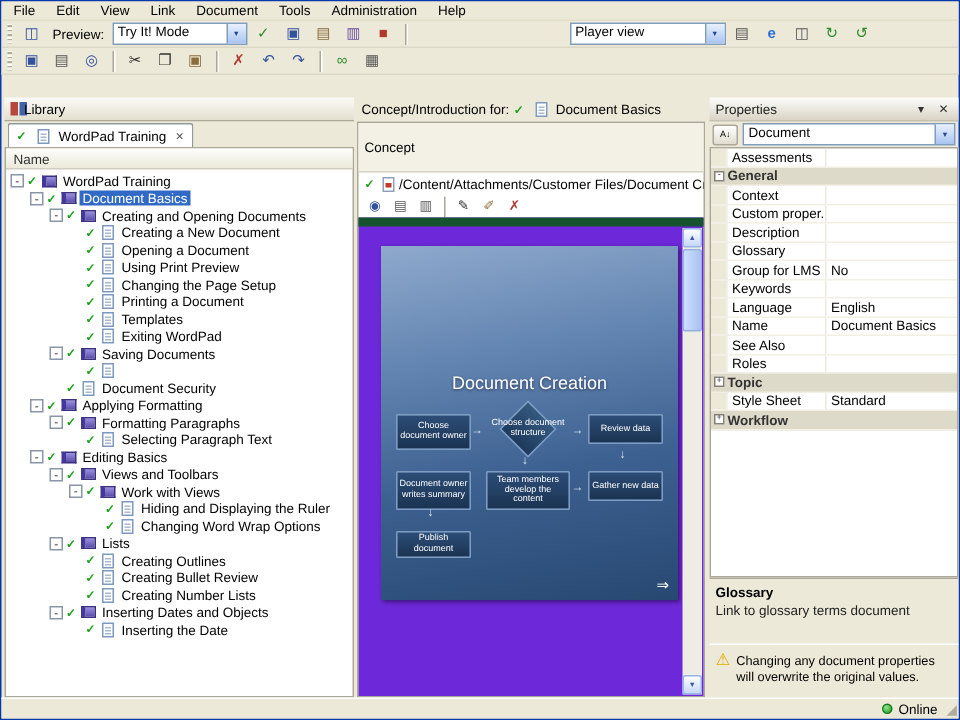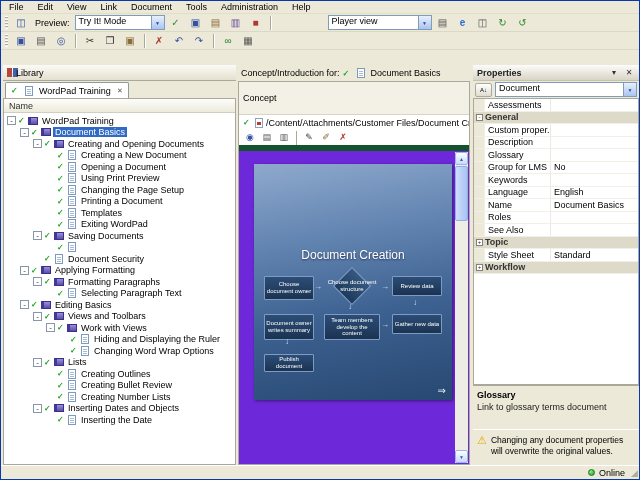--- a/index.html
+++ b/index.html
@@ -21,21 +21,21 @@
   .menu-item{padding:0 7px;line-height:13px;white-space:nowrap}
   .toolbar{height:18px;display:flex;align-items:center;gap:2px;padding:0 2px;background:#ece9d8;border-bottom:1px solid #dcd8c6}
   .grip{width:3px;height:13px;margin:0 2px;background:repeating-linear-gradient(180deg,#fff 0 1px,#b0ac9c 1px 2px,#ece9d8 2px 3px)}
   .tb-lbl{padding:0 3px;white-space:nowrap}
   .tb-btn{min-width:18px;height:16px;display:flex;align-items:center;justify-content:center;font-size:10px;line-height:1;border:1px solid transparent;border-radius:2px}
   .tb-sep{width:1px;height:14px;background:#aca899;box-shadow:1px 0 0 #fff;margin:0 3px}
   .combo{height:15px;background:#fff;border:1px solid #7f9db9;display:flex;align-items:flex-start;padding-left:3px;white-space:nowrap}
   .combo .carr{margin-left:auto;width:13px;height:13px;border-left:1px solid #7f9db9;display:flex;align-items:center;justify-content:center;
     background:linear-gradient(#e9f0fd,#a9c4f2);color:#24478e;font-size:5px}
   .c-preview{width:90px}
-  .c-player{width:104px;margin-left:52px}
+  .c-player{width:104px;margin-left:104px}
 
   
   #left{position:absolute;left:2px;top:64px;width:233px;bottom:14px}
   .libbar{height:16px;display:flex;align-items:center;gap:4px;padding:0 4px;background:linear-gradient(#fbfaf6,#e4e0d0);border-bottom:1px solid #aca899}
   .lib-icon{width:5px;height:9px;background:#b5483a;box-shadow:6px 0 0 #3f62a8}
   .tabstrip{height:17px;display:flex;align-items:flex-end;padding-left:2px;background:#ece9d8}
   .tab{height:16px;background:#fff;border:1px solid #919b9c;border-bottom:none;border-radius:2px 2px 0 0;display:flex;align-items:center;gap:3px;padding:0 5px}
   .tab .tclose{font-size:7px;color:#555;margin-left:3px}
   .treebox{position:absolute;left:0;right:0;top:33px;bottom:0;background:#fff;border:1px solid #aca899}
   .colhdr{height:14px;background:linear-gradient(#fdfdfb,#eceada);border-bottom:1px solid #d0cdc2;display:flex;align-items:center;padding:0 5px;color:#333}
@@ -80,21 +80,21 @@
   .a0{left:60px;top:119px}.a1{left:127px;top:119px}.a2{left:159px;top:135px}.a3{left:94px;top:139px}.a4{left:127px;top:157px}.a5{left:31px;top:174px}
   .next-arrow{position:absolute;right:6px;bottom:4px;color:#fff;font-size:10px}
   .vsb{position:absolute;top:1px;bottom:1px;right:1px;width:13px;background:#eeede5}
   .vsb .sbtn{position:absolute;left:0;width:13px;height:13px;background:linear-gradient(#fdfefe,#c7d8fb);border:1px solid #9ab4ee;border-radius:2px;
     color:#3a5a9c;font-size:5px;display:flex;align-items:center;justify-content:center}
   .vsb .up{top:0}.vsb .down{bottom:0}
   .vsb .thumb{position:absolute;left:0;top:14px;width:13px;height:55px;background:linear-gradient(90deg,#cfdffe,#a8c2f2);border:1px solid #90aee8;border-radius:2px}
 
   #right{position:absolute;left:472px;top:64px;width:166px;bottom:14px}
   .prophdr{height:16px;display:flex;align-items:center;padding:0 4px;gap:3px;background:linear-gradient(#fdfcfa,#d9d4c6);border-bottom:1px solid #c6c2b2}
-  .prophdr .pt{flex:1;font-weight:bold;color:#222}
+  .prophdr .pt{flex:1;font-weight:normal;color:#222}
   .phbtn{width:12px;height:12px;display:flex;align-items:center;justify-content:center;font-size:8px;color:#333}
   .propbar{height:17px;display:flex;align-items:center;gap:3px;padding:1px 2px}
   .sortbtn{width:17px;height:14px;border:1px solid #aca899;border-radius:2px;background:linear-gradient(#fff,#e0dcce);font-size:6px;display:flex;align-items:center;justify-content:center}
   .propbar .combo{flex:1}
   .propgridbox{position:absolute;left:0;right:0;top:33px;bottom:80px;background:#fff;border:1px solid #aca899;overflow:hidden}
   .prow{height:12.5px;display:flex;align-items:center;border-bottom:1px solid #f1efe6;white-space:nowrap}
   .prow.cat{background:#dedac9;font-weight:bold;color:#333}
   .pbox{width:7px;height:7px;border:1px solid #848076;background:#fff;font-size:6px;line-height:5px;text-align:center;margin:0 2px;font-weight:normal;flex:none}
   .gut{width:11px;align-self:stretch;background:#ece9d8;border-right:1px solid #f1efe6;flex:none}
   .plabel{width:66px;padding-left:3px;border-right:1px solid #eceade;align-self:stretch;display:flex;align-items:center;overflow:hidden}
@@ -446,20 +446,25 @@
             <span class="gut"></span>
             <span class="plabel">Assessments</span>
             <span class="pvalue"></span>
           </div>
           <div class="prow cat">
             <span class="pbox">-</span>
             <span>General</span>
           </div>
           <div class="prow">
             <span class="gut"></span>
+            <span class="plabel">Context</span>
+            <span class="pvalue"></span>
+          </div>
+          <div class="prow">
+            <span class="gut"></span>
             <span class="plabel">Custom proper...</span>
             <span class="pvalue"></span>
           </div>
           <div class="prow">
             <span class="gut"></span>
             <span class="plabel">Description</span>
             <span class="pvalue"></span>
           </div>
           <div class="prow">
             <span class="gut"></span>
@@ -481,26 +486,26 @@
             <span class="plabel">Language</span>
             <span class="pvalue">English</span>
           </div>
           <div class="prow">
             <span class="gut"></span>
             <span class="plabel">Name</span>
             <span class="pvalue">Document Basics</span>
           </div>
           <div class="prow">
             <span class="gut"></span>
+            <span class="plabel">See Also</span>
+            <span class="pvalue"></span>
+          </div>
+          <div class="prow">
+            <span class="gut"></span>
             <span class="plabel">Roles</span>
-            <span class="pvalue"></span>
-          </div>
-          <div class="prow">
-            <span class="gut"></span>
-            <span class="plabel">See Also</span>
             <span class="pvalue"></span>
           </div>
           <div class="prow cat">
             <span class="pbox">+</span>
             <span>Topic</span>
           </div>
           <div class="prow">
             <span class="gut"></span>
             <span class="plabel">Style Sheet</span>
             <span class="pvalue">Standard</span>

